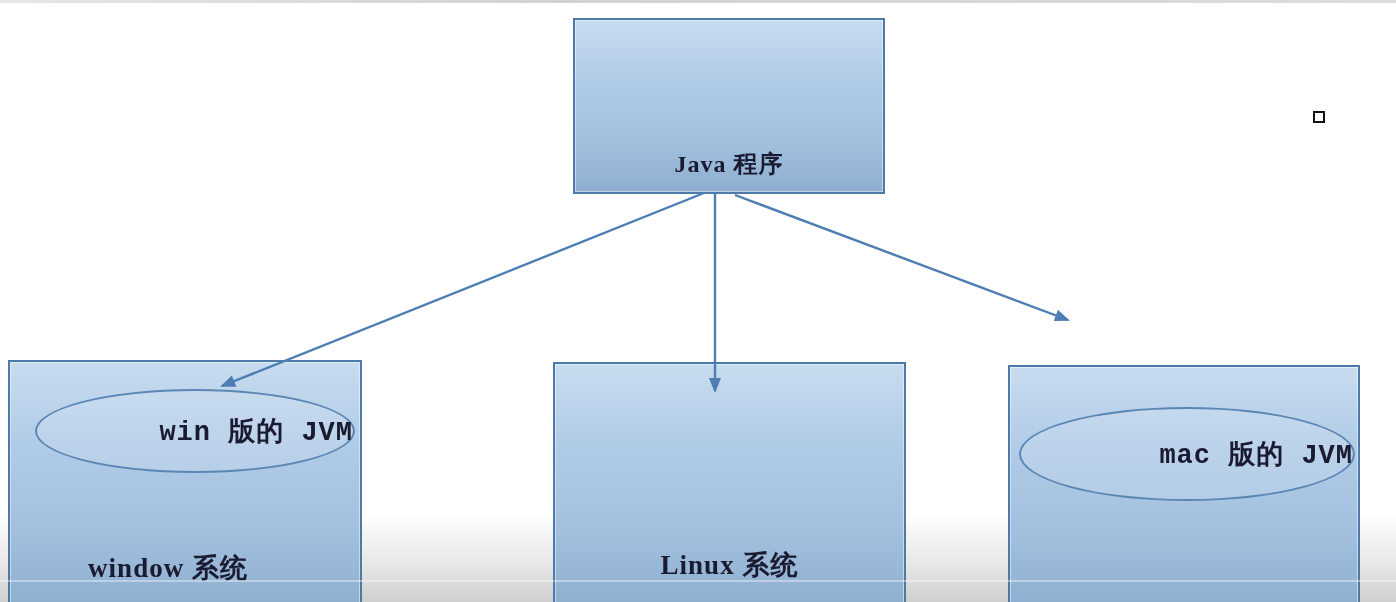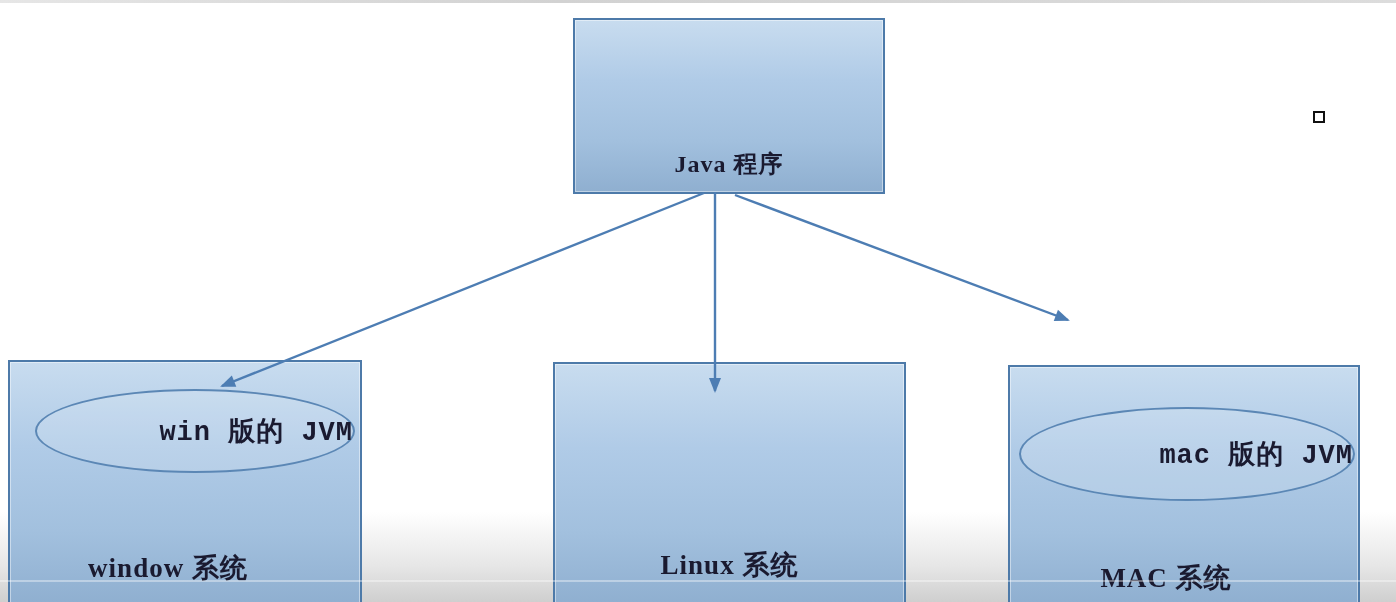--- a/index.html
+++ b/index.html
@@ -151,18 +151,17 @@
   </div>
 
   <div class="box platform-box box-linux">
     <div class="os-label">Linux 系统</div>
   </div>
 
   <div class="box platform-box box-mac">
     <div class="jvm-ellipse">
       <span class="jvm-label">mac 版的 JVM</span>
     </div>
-    <div class="os-label">MAC 系统</div>
   </div>
 
   <div class="stray-square"></div>
 
 </div>
 
 </body></html>

